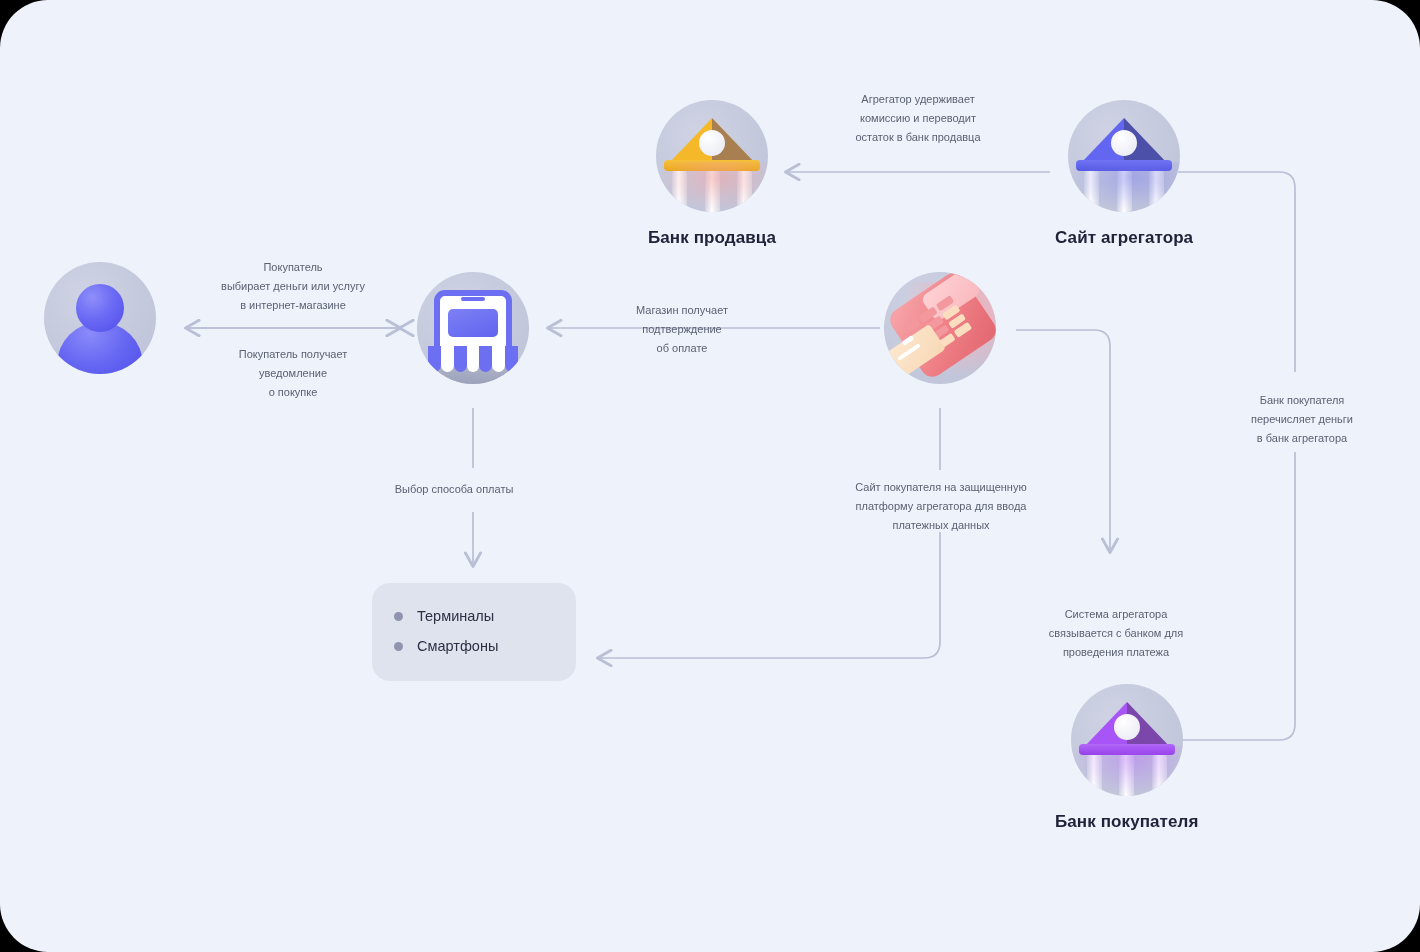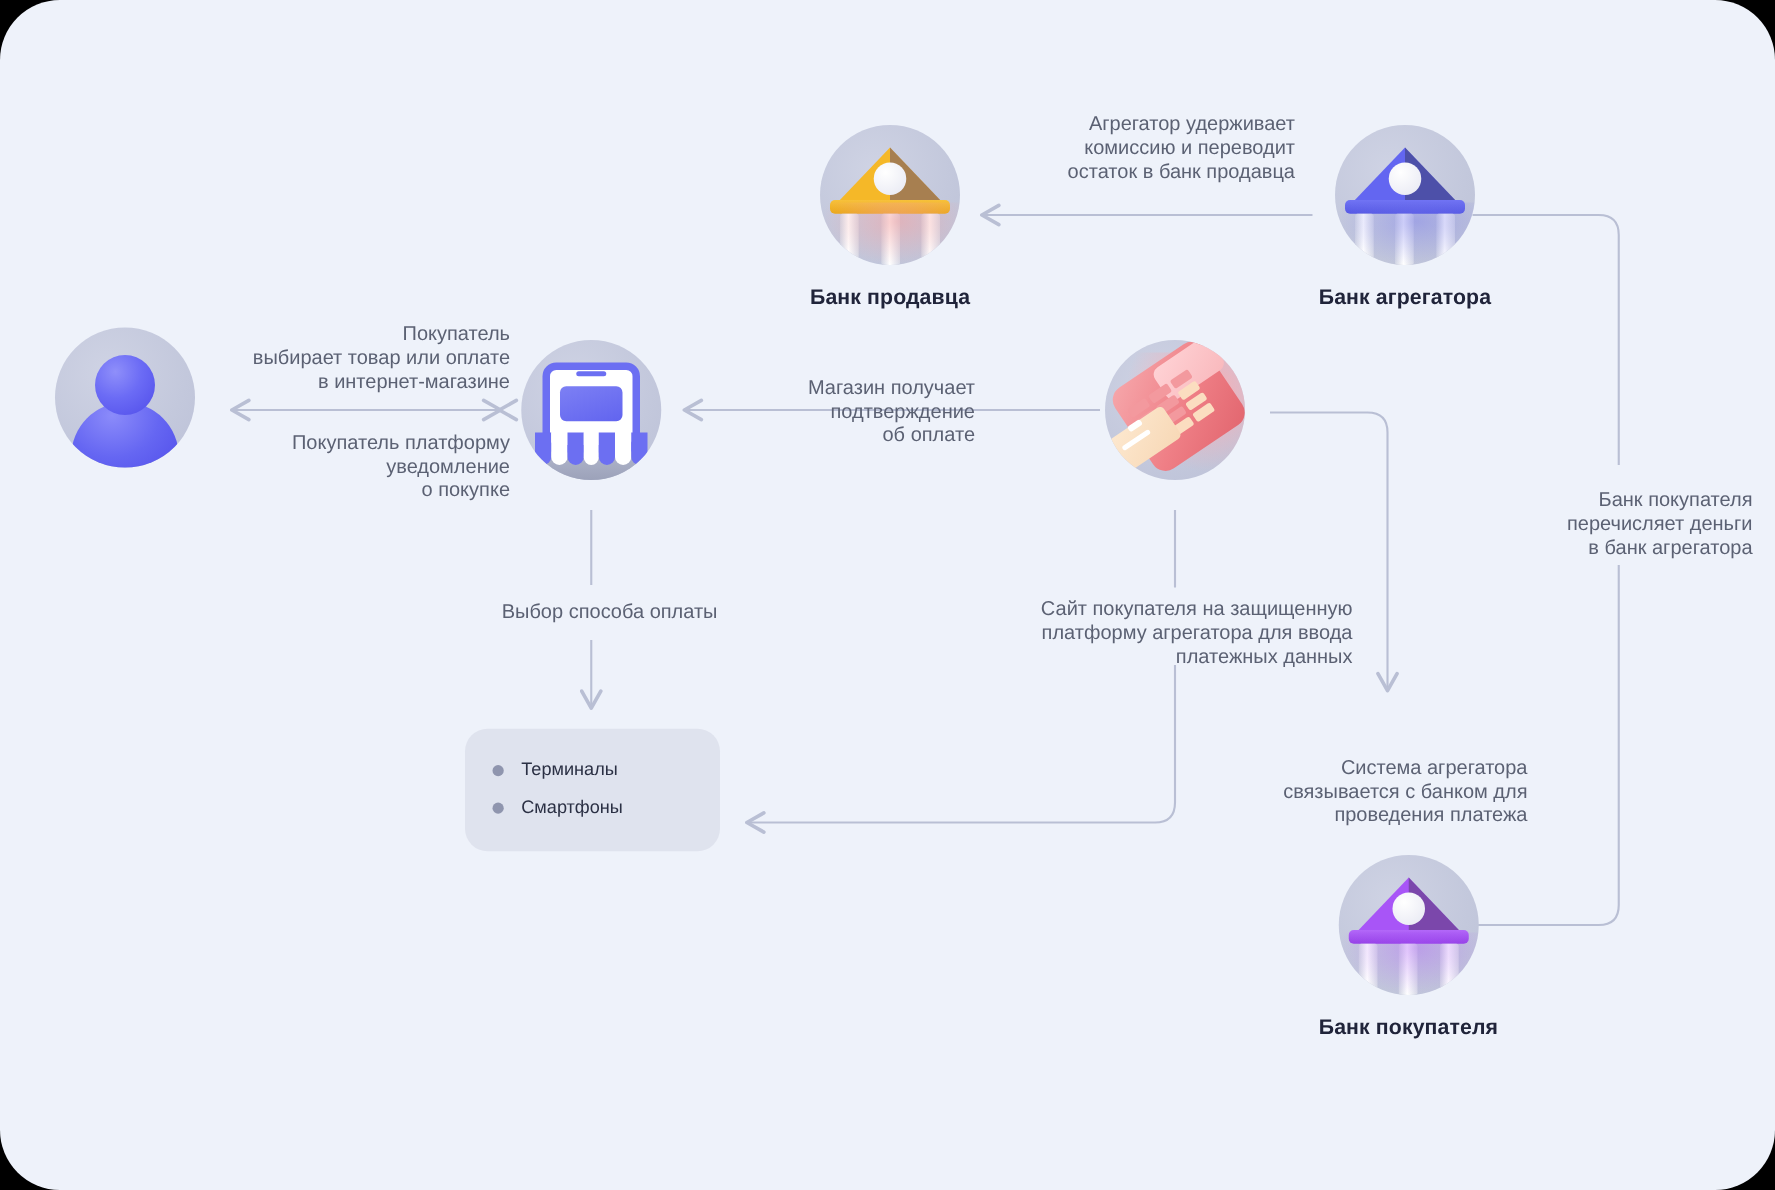--- a/index.html
+++ b/index.html
@@ -12,22 +12,22 @@
   .circle{
     width:112px;height:112px;border-radius:50%;
     background:radial-gradient(circle at 38% 32%, #cfd3e4 0%, #c3c8dc 60%, #bcc1d7 100%);
     position:relative;overflow:hidden;
   }
   .node-label{
     margin-top:16px;font-size:17px;font-weight:bold;color:#20243a;
     letter-spacing:.1px;white-space:nowrap;text-align:center;
   }
   .edge-label{
-    position:absolute;font-size:16px;line-height:19px;color:#5b6173;
-    text-align:right;white-space:pre-line;
+    position:absolute;font-size:11px;line-height:19px;color:#5b6173;
+    text-align:center;white-space:pre-line;
   }
   .svgwrap{position:absolute;left:0;top:0;width:1420px;height:952px;pointer-events:none;}
 
   
   .methods{
     position:absolute;left:372px;top:583px;width:204px;
     background:#dfe3ee;border-radius:18px;padding:18px 0 20px 0;
     box-sizing:border-box;
   }
   .method-row{display:flex;align-items:center;height:30px;padding-left:22px;}
@@ -160,21 +160,21 @@
         <span class="bk-plinth" style="background:linear-gradient(180deg,#7174f4,#5457e4);"></span>
         <span class="bk-dot"></span>
         <span class="bk-cols">
             <i></i>
             <i></i>
             <i></i>
           </span>
         <span class="bk-wash" style="background:radial-gradient(ellipse at 58% 30%, rgba(110,112,235,.42), rgba(110,112,235,0) 70%);"></span>
       </span>
     </div>
-    <div class="node-label node-title-wide">Банк агрегатора</div>
+    <div class="node-label node-title-wide">Сайт агрегатора</div>
   </div>
 
   <div class="node" style="left:884px;top:272px;">
     <div class="circle">
       <span style="position:absolute;left:8px;top:10px;width:104px;height:104px;
                    background:radial-gradient(ellipse at 70% 30%, rgba(255,170,175,.9), rgba(255,170,175,0) 62%);"></span>
       <span style="position:absolute;left:16px;top:14px;width:86px;height:78px;
                    transform:rotate(-34deg);transform-origin:50% 50%;
                    border-radius:12px;background:linear-gradient(145deg,#f6a7ab,#ef7f86 55%,#e2666f);"></span>
       <span style="position:absolute;left:40px;top:8px;width:54px;height:30px;
@@ -218,24 +218,24 @@
             <i></i>
             <i></i>
           </span>
         <span class="bk-wash" style="background:radial-gradient(ellipse at 55% 25%, rgba(168,85,247,.38), rgba(168,85,247,0) 70%);"></span>
       </span>
     </div>
     <div class="node-label node-title-wide">Банк покупателя</div>
   </div>
 
   <div class="edge-label" style="left:178px;top:258px;width:230px;">Покупатель
-выбирает товар или оплате
+выбирает деньги или услугу
 в интернет-магазине</div>
 
-  <div class="edge-label" style="left:178px;top:345px;width:230px;">Покупатель платформу
+  <div class="edge-label" style="left:178px;top:345px;width:230px;">Покупатель получает
 уведомление
 о покупке</div>
 
   <div class="edge-label" style="left:800px;top:90px;width:236px;">Агрегатор удерживает
 комиссию и переводит
 остаток в банк продавца</div>
 
   <div class="edge-label" style="left:584px;top:301px;width:196px;">Магазин получает
 подтверждение
 об оплате</div>

